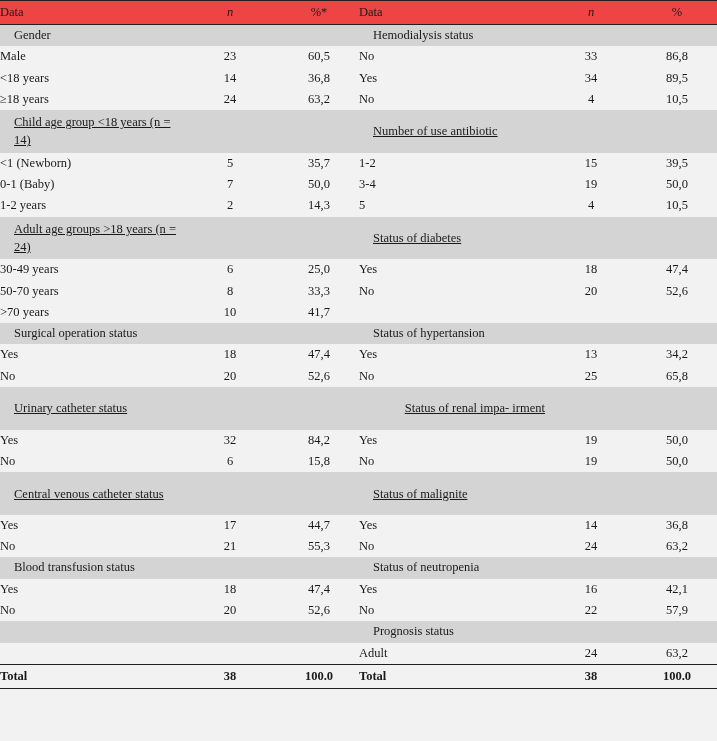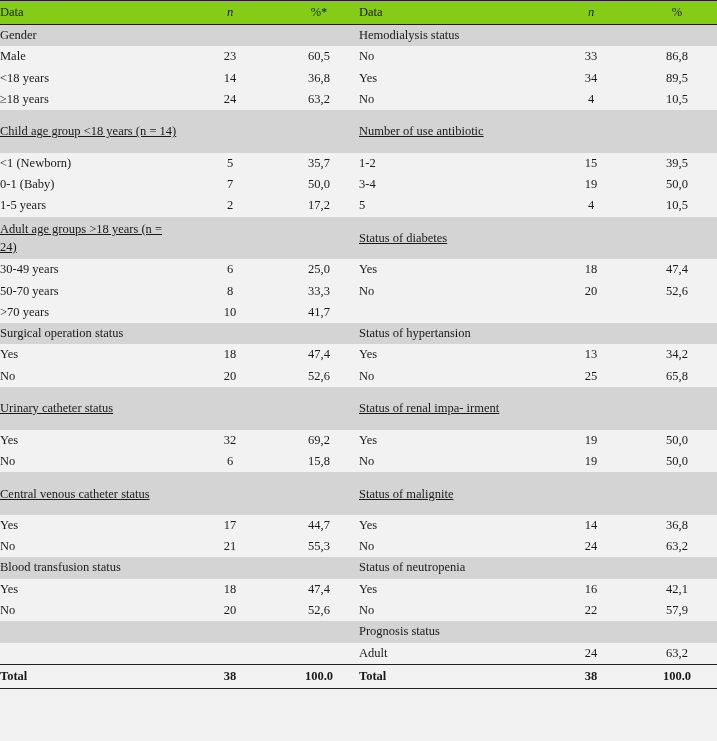--- a/index.html
+++ b/index.html
@@ -38,51 +38,52 @@
     box-sizing: border-box;
     overflow: hidden;
     white-space: nowrap;
   }
   .label {
     padding-left: 6px;
     text-align: left;
   }
   .label-ind {
     padding-left: 18px;
-    text-align: left;
+    text-align: right;
   }
   .num {
     text-align: center;
   }
   .hdr {
     font-weight: normal;
   }
   .section {
     font-weight: bold;
   }
   .row-alt .cell {
     background: #d4d4d4;
+    padding-left: 14px;
   }
   .row-plain .cell {
     background: #f2f2f2;
   }
   .rule-top {
     border-top: 1.6px solid #231f20;
   }
   .rule-head {
     border-bottom: 1.1px solid #231f20;
   }
   .rule-bottom-thin {
     border-top: 1.1px solid #231f20;
   }
   .rule-bottom-thick {
     border-bottom: 1.6px solid #231f20;
   }
   .head-row .cell {
-    background: #84cc16;
+    background: #ef4444;
     height: 23px;
     line-height: 23px;
   }
   .two-line {
     height: 42.6px;
     line-height: 18px;
     white-space: normal;
     padding-top: 3px;
     text-decoration: underline;
   }
@@ -172,23 +173,23 @@
         </tr>
         <tr class="row-plain">
           <td class="cell label">0-1 (Baby)</td>
           <td class="cell num">7</td>
           <td class="cell num">50,0</td>
           <td class="cell label">3-4</td>
           <td class="cell num">19</td>
           <td class="cell num">50,0</td>
         </tr>
         <tr class="row-plain">
-          <td class="cell label">1-5 years</td>
+          <td class="cell label">1-2 years</td>
           <td class="cell num">2</td>
-          <td class="cell num">17,2</td>
+          <td class="cell num">14,3</td>
           <td class="cell label">5</td>
           <td class="cell num">4</td>
           <td class="cell num">10,5</td>
         </tr>
         <tr class="row-alt">
           <td class="cell label section two-line">Adult age groups &gt;18 years (n = 24)</td>
           <td class="cell num two-line-empty"></td>
           <td class="cell num two-line-empty"></td>
           <td class="cell label section two-line">Status of diabetes</td>
           <td class="cell num two-line-empty"></td>
@@ -247,21 +248,21 @@
           <td class="cell num two-line-empty"></td>
           <td class="cell num two-line-empty"></td>
           <td class="cell label-ind section two-line">Status of renal impa-
 irment</td>
           <td class="cell num two-line-empty"></td>
           <td class="cell num two-line-empty"></td>
         </tr>
         <tr class="row-plain">
           <td class="cell label">Yes</td>
           <td class="cell num">32</td>
-          <td class="cell num">69,2</td>
+          <td class="cell num">84,2</td>
           <td class="cell label">Yes</td>
           <td class="cell num">19</td>
           <td class="cell num">50,0</td>
         </tr>
         <tr class="row-plain">
           <td class="cell label">No</td>
           <td class="cell num">6</td>
           <td class="cell num">15,8</td>
           <td class="cell label">No</td>
           <td class="cell num">19</td>

